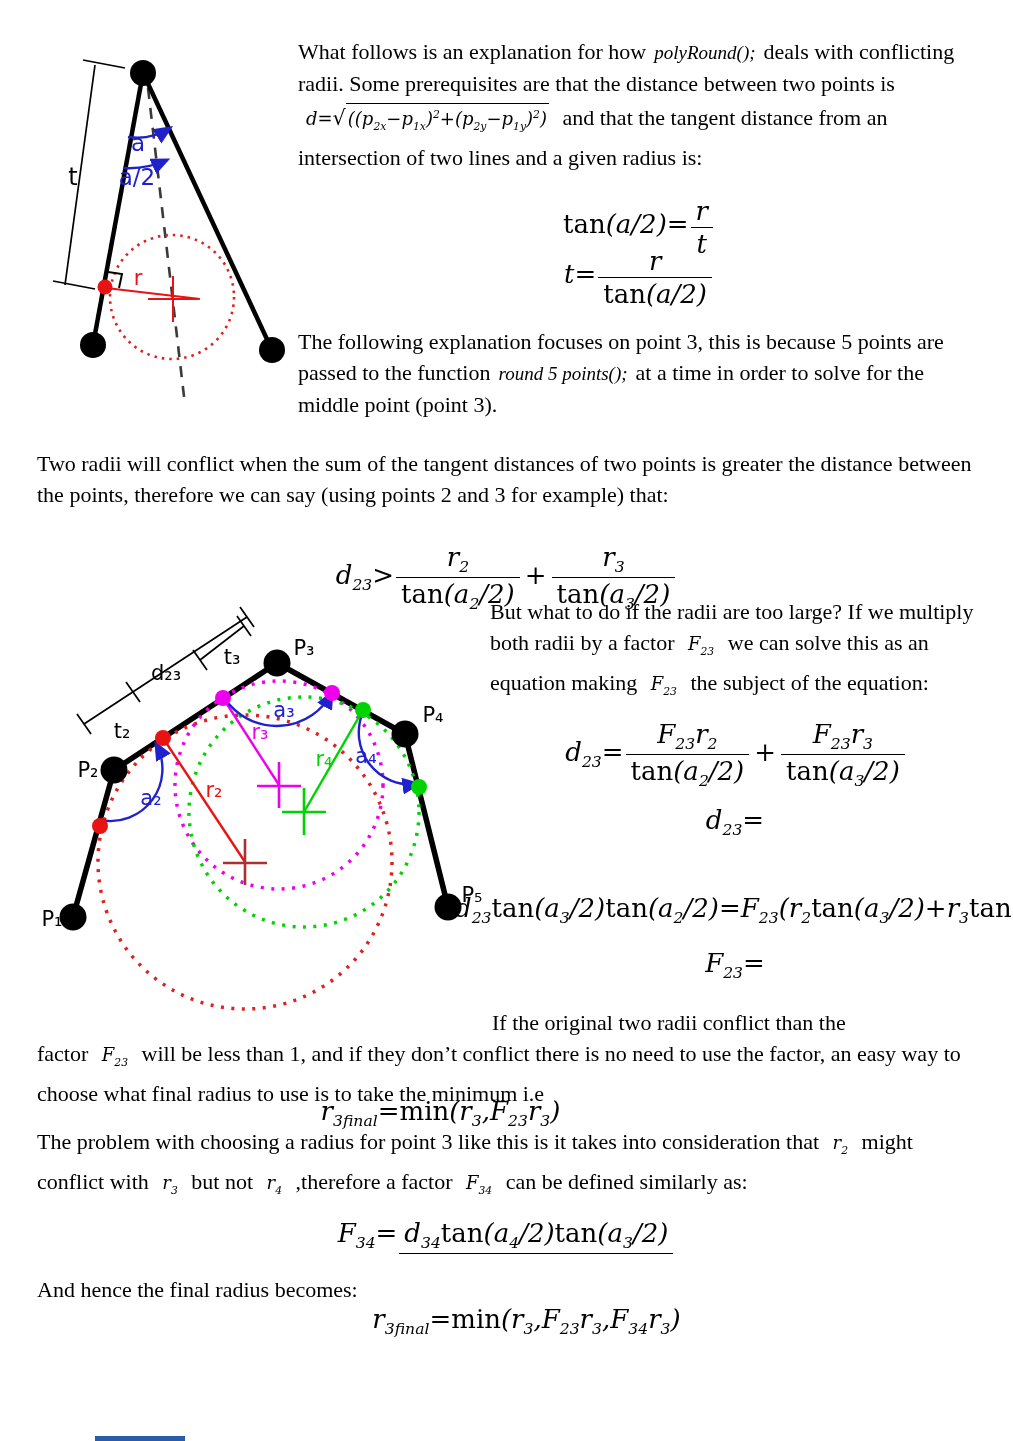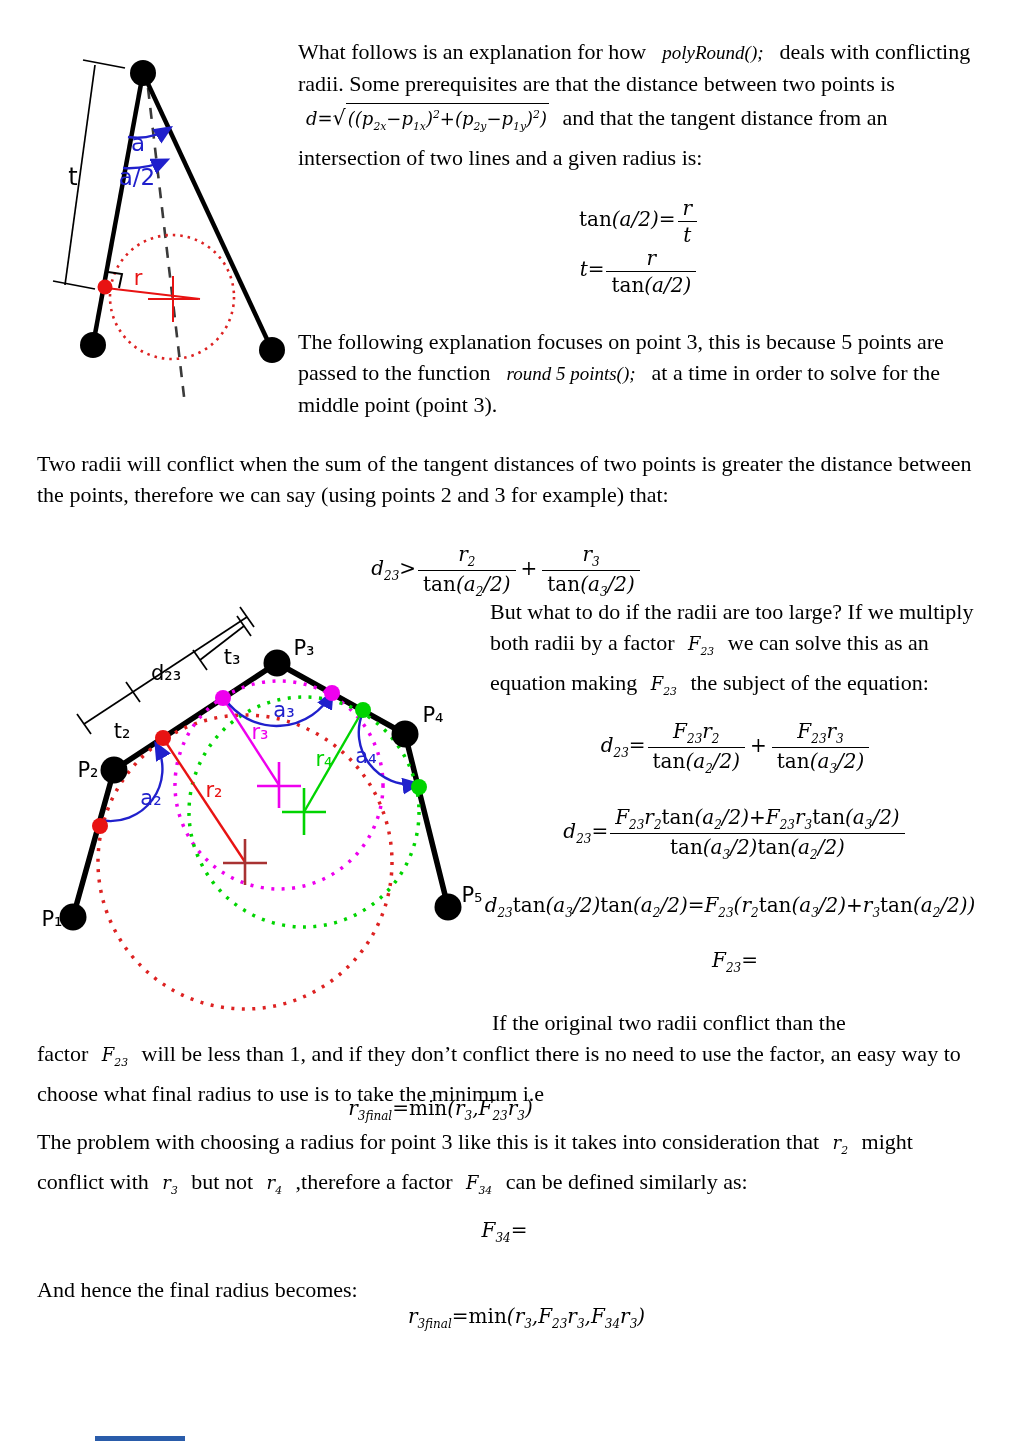--- a/index.html
+++ b/index.html
@@ -1,26 +1,26 @@
 <!DOCTYPE html>
 <html style="--black: #000000; --red: #e81313; --darkred: #a83232; --dotred: #dd2222; --magenta: #ee00ee; --green: #00d400; --blue: #2020cc; --bar: #2a5caa;"><head>
 <meta charset="utf-8">
 <style>
   html,body{margin:0;padding:0;}
   body{
     width:1013px;height:1441px;position:relative;background:#fff;
     font-family:"Liberation Serif", serif;color:#000;overflow:hidden;
   }
   .para{position:absolute;font-size:22px;line-height:31px;margin:0;}
-  .icode{font-style:italic;font-size:19px;margin:0 16px;}
+  .icode{font-style:italic;font-size:19px;margin:0 8px;}
   .imath{font-style:italic;font-family:"DejaVu Serif",serif;font-size:18px;margin:0 8px;white-space:nowrap;}
   .imath .rm, .math .rm{font-style:normal;}
   sub{font-size:60%;}
   sup{font-size:60%;}
-  .formula{position:absolute;text-align:center;font-size:20px;}
+  .formula{position:absolute;text-align:center;font-size:26px;}
   .math{font-style:italic;font-family:"DejaVu Serif",serif;white-space:nowrap;}
   .frac{display:inline-block;vertical-align:middle;text-align:center;margin:0 2px;}
   .frac .num{display:block;border-bottom:1.4px solid #000;padding:0 5px 1px 5px;}
   .frac .den{display:block;padding:1px 5px 0 5px;}
   .plus{margin:0 3px;}
   .radical{font-size:115%;font-style:normal;}
   .radicand{border-top:1.4px solid #000;padding:4px 2px;}
   svg text{font-family:"DejaVu Sans",sans-serif;}
   .s-black{stroke:var(--black);} .f-black{fill:var(--black);}
   .s-red{stroke:var(--red);}     .f-red{fill:var(--red);}
@@ -182,21 +182,21 @@
   <span>we can solve this as an equation making</span>
   <span class="imath">F<sub>23</sub></span>
   <span>the subject of the equation:</span>
 </p>
 
 <div class="formula" style="left:490px;top:719px;width:492px;">
   <span class="math">d<sub>23</sub>=</span><span class="frac math"><span class="num">F<sub>23</sub>r<sub>2</sub></span><span class="den"><span class="rm">tan</span>(a<sub>2</sub>/2)</span></span><span class="math plus">+</span><span class="frac math"><span class="num">F<sub>23</sub>r<sub>3</sub></span><span class="den"><span class="rm">tan</span>(a<sub>3</sub>/2)</span></span>
 </div>
 
 <div class="formula" style="left:470px;top:805px;width:530px;">
-  <span class="math">d<sub>23</sub>=</span><span class="frac math"><span class="num">F<sub>23</sub>r<sub>2</sub><span class="rm">tan</span>(a<sub>2</sub>/2)+F<sub>23</sub>r<sub>3</sub><span class="rm">tan</span>(a<sub>3</sub>/2)</span><span class="den"><span class="rm">tan</span>(a<sub>3</sub>/2)<span class="rm">tan</span>(a<sub>2</sub>/2)</span></span>
+  <span class="math">d<sub>23</sub>=</span>
 </div>
 
 <div class="formula" style="left:455px;top:893px;width:550px;">
   <span class="math">d<sub>23</sub><span class="rm">tan</span>(a<sub>3</sub>/2)<span class="rm">tan</span>(a<sub>2</sub>/2)=F<sub>23</sub>(r<sub>2</sub><span class="rm">tan</span>(a<sub>3</sub>/2)+r<sub>3</sub><span class="rm">tan</span>(a<sub>2</sub>/2))</span>
 </div>
 
 <div class="formula" style="left:470px;top:948px;width:530px;">
   <span class="math">F<sub>23</sub>=</span>
 </div>
 
@@ -220,21 +220,21 @@
   <span>might conflict with</span>
   <span class="imath">r<sub>3</sub></span>
   <span>but not</span>
   <span class="imath">r<sub>4</sub></span>
   <span>,therefore a factor</span>
   <span class="imath">F<sub>34</sub></span>
   <span>can be defined similarly as:</span>
 </p>
 
 <div class="formula" style="left:0;top:1218px;width:1013px;">
-  <span class="math">F<sub>34</sub>=</span><span class="frac math"></span>
+  <span class="math">F<sub>34</sub>=</span><span class="frac math"><span class="num">d<sub>34</sub><span class="rm">tan</span>(a<sub>4</sub>/2)<span class="rm">tan</span>(a<sub>3</sub>/2)</span></span>
 </div>
 
 <p class="para" style="left:37px;top:1274px;width:945px;">
   <span>And hence the final radius becomes:</span>
 </p>
 
 <div class="formula" style="left:0;top:1304px;width:1013px;margin-left:20px;">
   <span class="math">r<sub>3final</sub>=<span class="rm">min</span>(r<sub>3</sub>,F<sub>23</sub>r<sub>3</sub>,F<sub>34</sub>r<sub>3</sub>)</span>
 </div>
 

